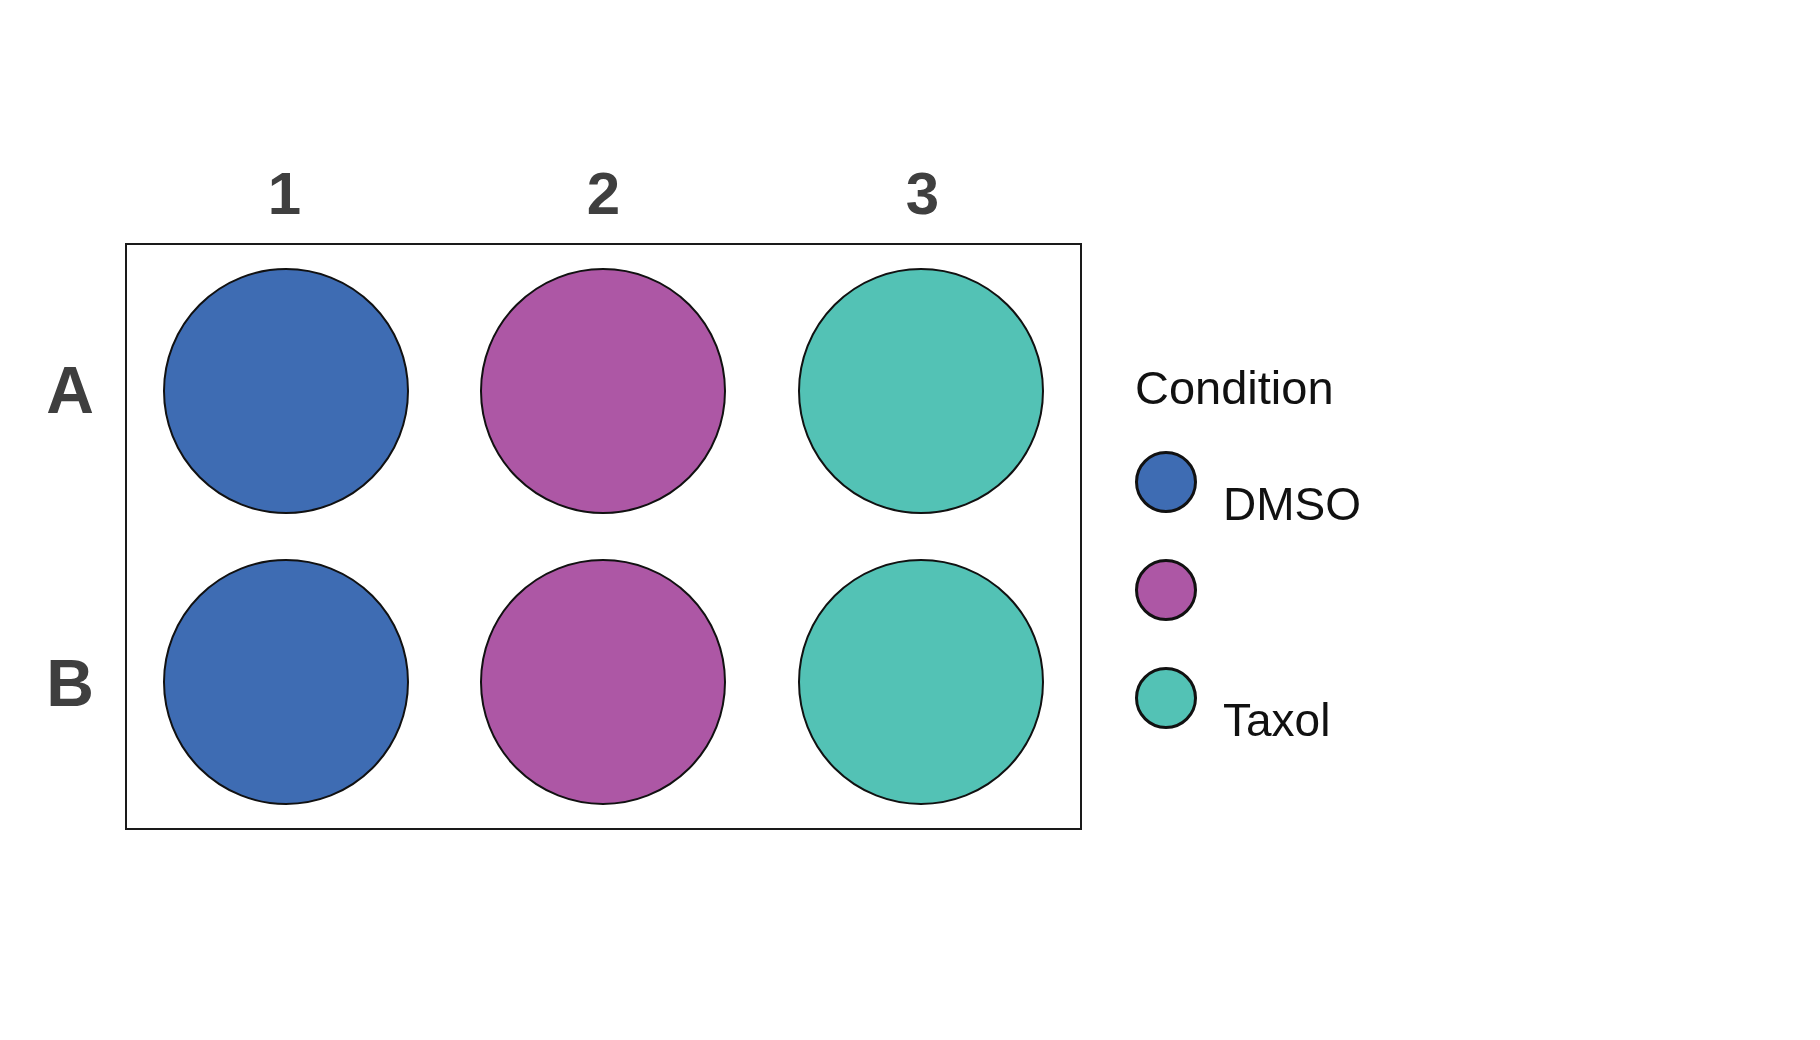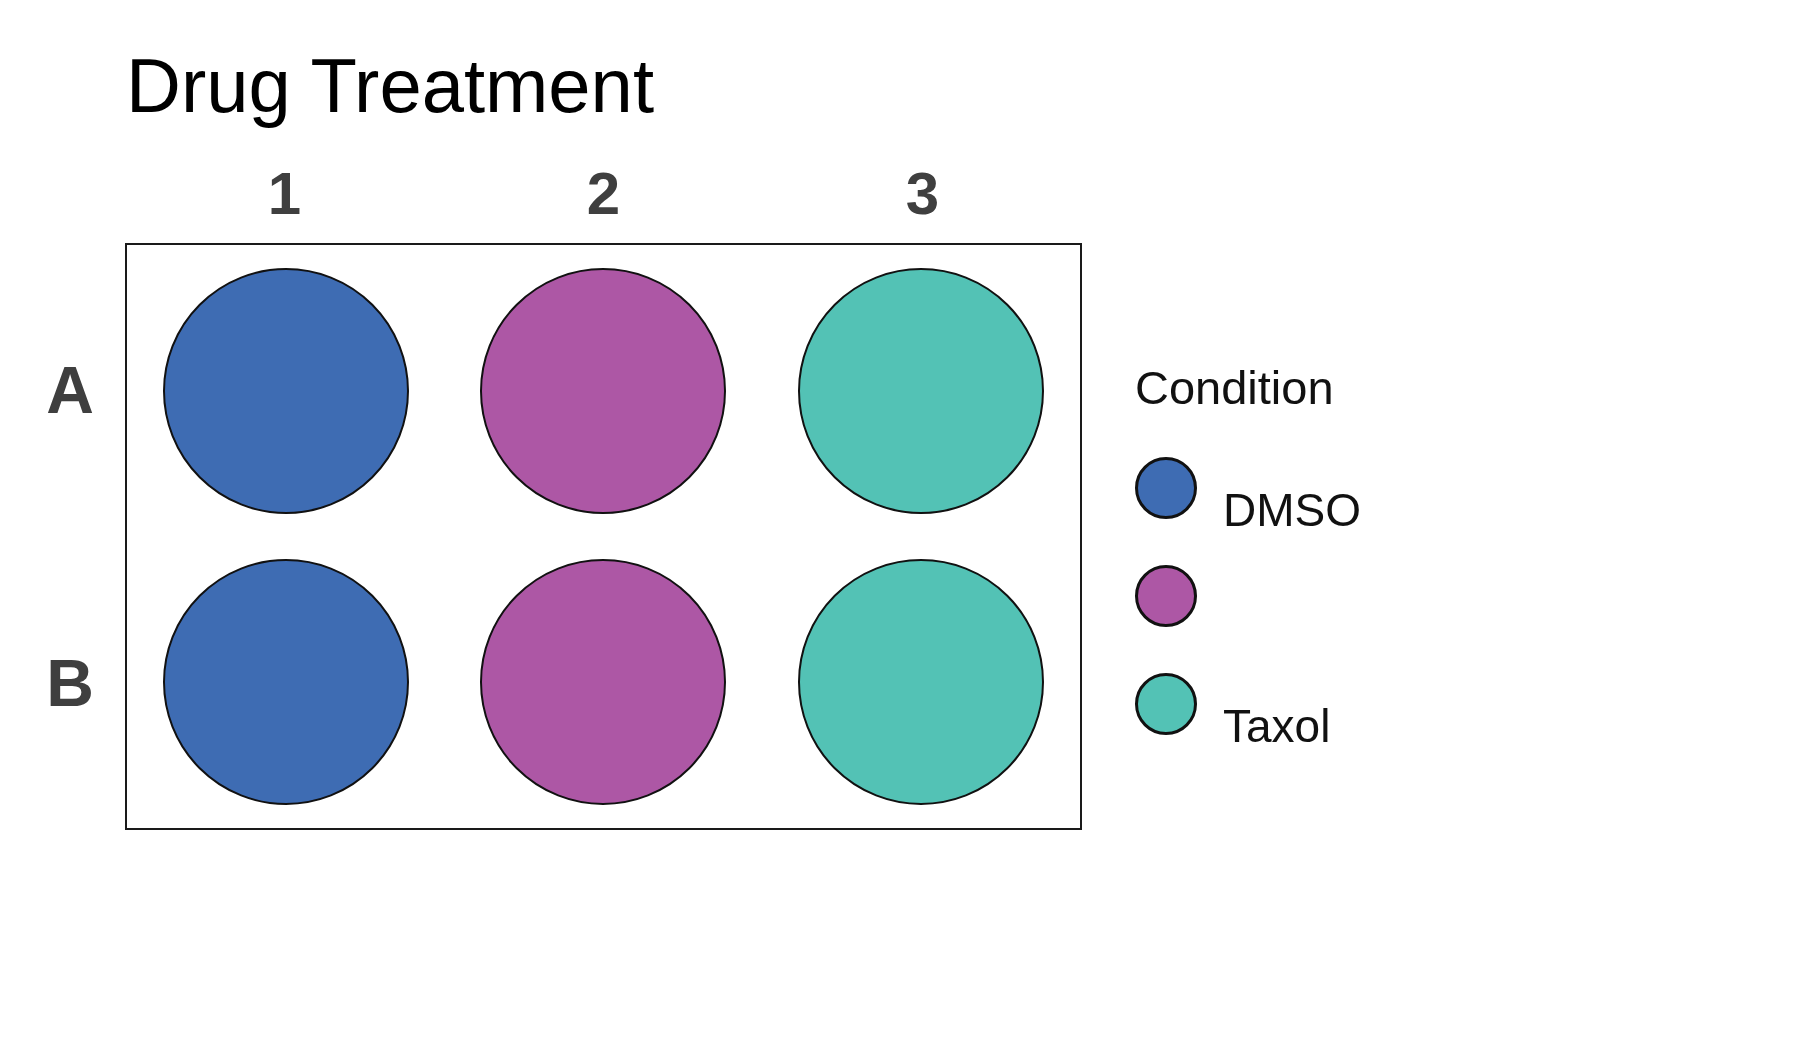--- a/index.html
+++ b/index.html
@@ -85,21 +85,21 @@
   }
   .legend {
     position: absolute;
     left: 1135px;
     top: 360px;
   }
   .legend-title {
     font-size: 47px;
     font-weight: 400;
     color: #111111;
-    margin-bottom: 24px;
+    margin-bottom: 18px;
     white-space: nowrap;
   }
   .legend-item {
     display: flex;
     align-items: center;
     gap: 26px;
     margin-bottom: 28px;
   }
   .legend-swatch {
     width: 62px;
@@ -114,21 +114,20 @@
     color: #111111;
     white-space: nowrap;
     margin-top: 44px;
   }
 </style>
 </head>
 <body>
 
 <div class="figure">
 
-  <div class="title">Drug Treatment</div>
 
   <div class="col-headers">
     <div class="col-header">1</div>
     <div class="col-header">2</div>
     <div class="col-header">3</div>
   </div>
 
   <div class="row-labels">
     <div class="row-label">A</div>
     <div class="row-label">B</div>

